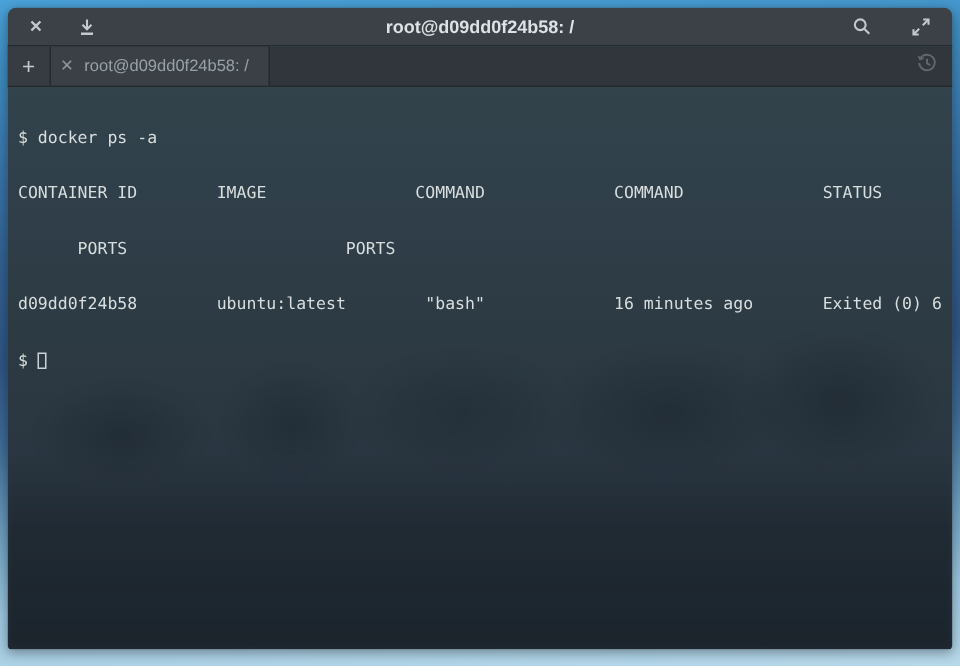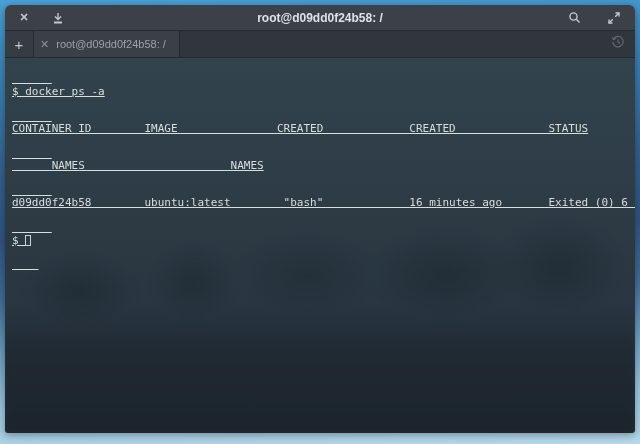--- a/index.html
+++ b/index.html
@@ -122,21 +122,20 @@
     pointer-events: none;
   }
   .term-text {
     position: relative;
     padding: 3px 16px 0 7px;
     font-family: "DejaVu Sans Mono", "Liberation Mono", monospace;
     font-size: 11px;
     line-height: 12.4px;
     color: #d8dedd;
     white-space: pre;
-    text-decoration: underline;
   }
   .term-line { height: 12.4px; white-space: pre; }
   .prompt-line { display: flex; align-items: center; }
   .cursor {
     display: inline-block;
     width: 6px; height: 11px;
     border: 1px solid #ccd3d5;
     margin-left: 0px;
     vertical-align: middle;
   }
@@ -201,20 +200,20 @@
           <path d="M7 4.2 L7 7.2 L9.2 8.4"></path>
         </svg>
       </span>
     </div>
   </div>
 
   <div class="terminal" style="background: linear-gradient(180deg,#33434c 0%,#30404a 15%,#2e3c46 35%,#2b3842 55%,#293540 72%,#27323c 85%,#252f38 100%);">
     <div class="terminal-art"></div>
     <div class="term-text">
       <div class="term-line">$ docker ps -a</div>
-      <div class="term-line">CONTAINER ID        IMAGE               CREATED             CREATED              STATUS</div>
-      <div class="term-line">      NAMES                      NAMES</div>
+      <div class="term-line">CONTAINER ID        IMAGE               COMMAND             COMMAND              STATUS</div>
+      <div class="term-line">      PORTS                      PORTS</div>
       <div class="term-line">d09dd0f24b58        ubuntu:latest        "bash"             16 minutes ago       Exited (0) 6 s</div>
       <div class="term-line prompt-line"><span>$ </span><span class="cursor"></span></div>
     </div>
   </div>
 
 </div>
 
 </body></html>

